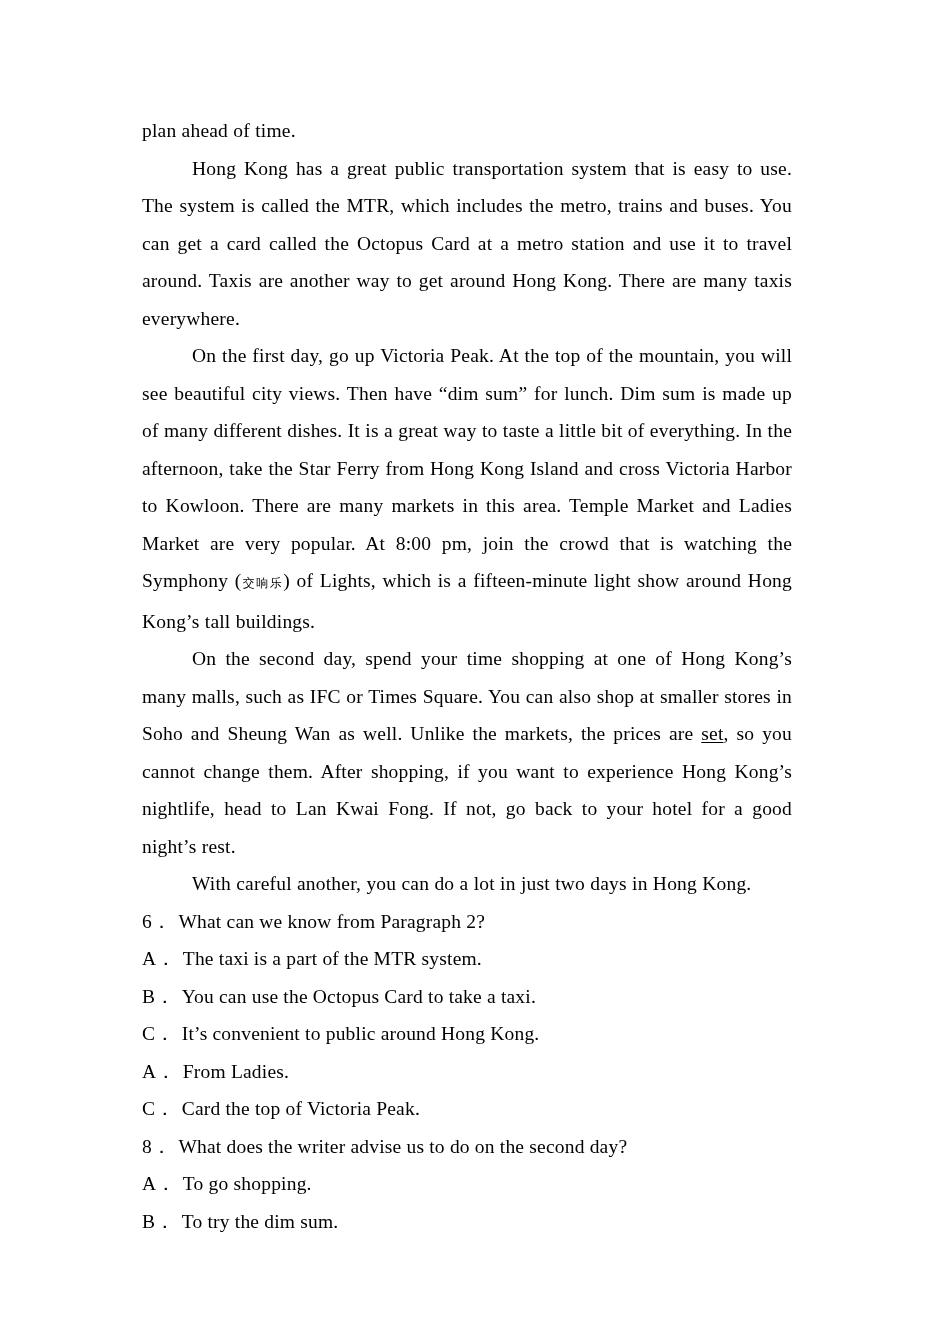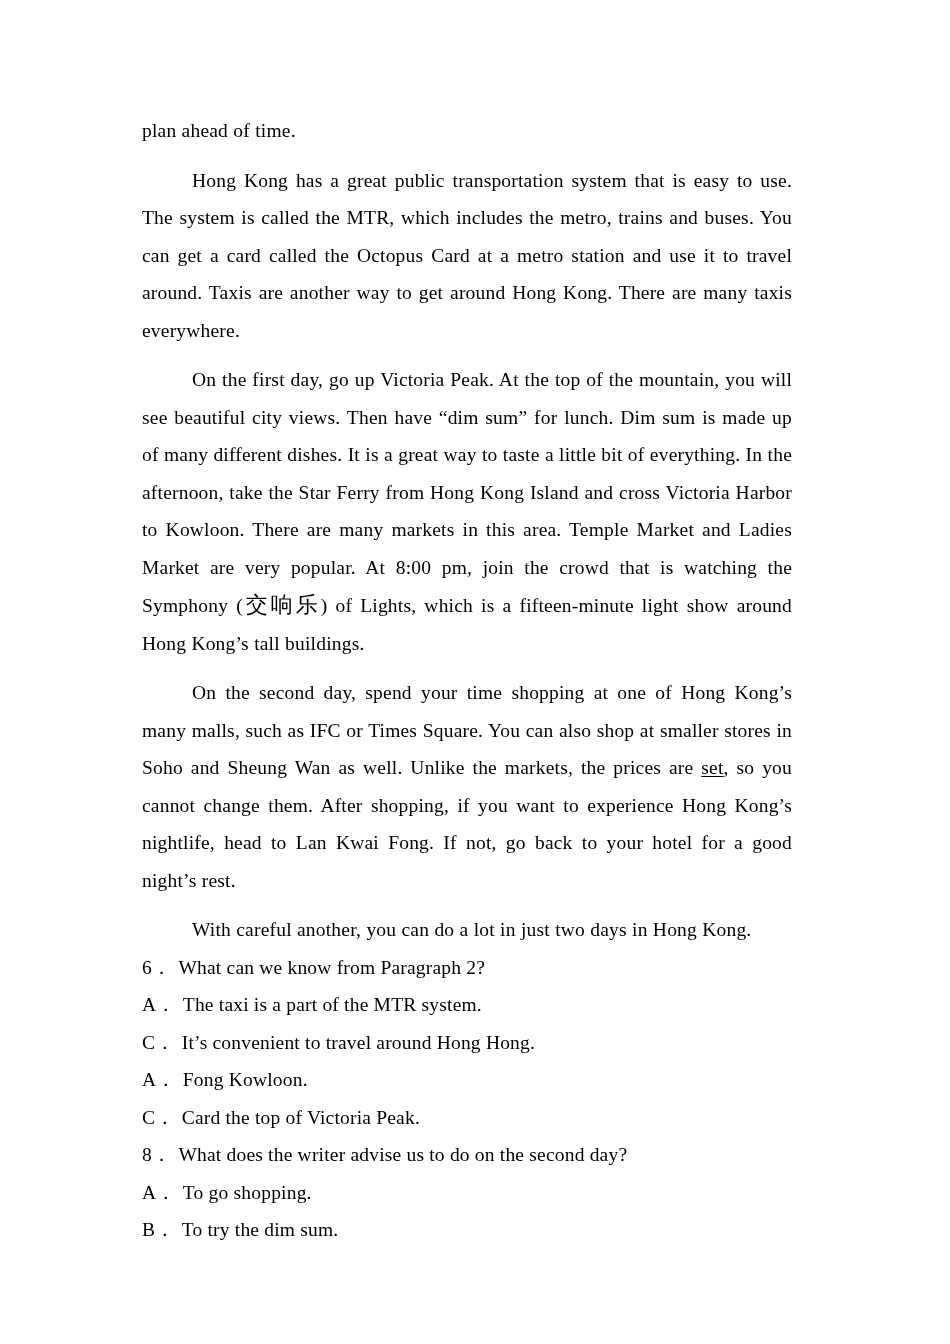--- a/index.html
+++ b/index.html
@@ -31,21 +31,20 @@
     font-size: 19.5px;
     line-height: 37.5px;
     text-align: justify;
     text-justify: inter-word;
     margin: 0;
     letter-spacing: 0.01em;
     word-spacing: 0.01em;
   }
   .para.indent {
     text-indent: 50px;
-    margin-top: 12px;
   }
   .para.lastline-left {
     text-align: left;
   }
   .q-line {
     font-size: 19.5px;
     line-height: 37.5px;
     text-align: justify;
     margin: 0;
     letter-spacing: 0.01em;
@@ -62,21 +61,21 @@
   }
   .opt-gap {
     display: inline-block;
     width: 7px;
   }
   u.setword {
     text-underline-offset: 2px;
   }
   .cjk {
     font-family: "DejaVu Sans", "Liberation Sans", sans-serif;
-    font-size: 22px;
+    font-size: 12px;
   }
 </style>
 </head>
 <body>
 
 <div class="page">
   <div class="content">
 
     <p class="para lastline-left">plan ahead of time.</p>
 
@@ -85,25 +84,26 @@
     <p class="para indent"><span>On the first day, go up Victoria Peak. At the top of the mountain, you will see beautiful city views. Then have “dim sum” for lunch. Dim sum is made up of many different dishes. It is a great way to taste a little bit of everything. In the afternoon, take the Star Ferry from Hong Kong Island and cross Victoria Harbor to Kowloon. There are many markets in this area. Temple Market and Ladies Market are very popular. At 8:00 pm, join the crowd that is watching the Symphony (</span><span class="cjk">交响乐</span><span>) of Lights, which is a fifteen-minute light show around Hong Kong’s tall buildings.</span></p>
 
     <p class="para indent"><span>On the second day, spend your time shopping at one of Hong Kong’s many malls, such as IFC or Times Square. You can also shop at smaller stores in Soho and Sheung Wan as well. Unlike the markets, the prices are </span><u class="setword">set</u><span>, so you cannot change them. After shopping, if you want to experience Hong Kong’s nightlife, head to Lan Kwai Fong. If not, go back to your hotel for a good night’s rest.</span></p>
 
     <p class="para indent lastline-left">With careful another, you can do a lot in just two days in Hong Kong.</p>
 
     <p class="q-line noj"><span class="marker">6</span><span class="fw-dot">．</span><span class="opt-gap"></span><span>What can we know from Paragraph 2?</span></p>
 
     <p class="q-line noj"><span class="marker">A</span><span class="fw-dot">．</span><span class="opt-gap"></span><span>The taxi is a part of the MTR system.</span></p>
 
+    <p class="q-line noj"><span class="marker">B</span><span class="fw-dot">．</span><span class="opt-gap"></span><span>You can use the Octopus Card to take a taxi.</span></p>
 
-    <p class="q-line noj"><span class="marker">C</span><span class="fw-dot">．</span><span class="opt-gap"></span><span>It’s convenient to travel around Hong Hong.</span></p>
+    <p class="q-line noj"><span class="marker">C</span><span class="fw-dot">．</span><span class="opt-gap"></span><span>It’s convenient to public around Hong Kong.</span></p>
 
 
-    <p class="q-line noj"><span class="marker">A</span><span class="fw-dot">．</span><span class="opt-gap"></span><span>Fong Kowloon.</span></p>
+    <p class="q-line noj"><span class="marker">A</span><span class="fw-dot">．</span><span class="opt-gap"></span><span>From Ladies.</span></p>
 
 
     <p class="q-line noj"><span class="marker">C</span><span class="fw-dot">．</span><span class="opt-gap"></span><span>Card the top of Victoria Peak.</span></p>
 
     <p class="q-line noj"><span class="marker">8</span><span class="fw-dot">．</span><span class="opt-gap"></span><span>What does the writer advise us to do on the second day?</span></p>
 
     <p class="q-line noj"><span class="marker">A</span><span class="fw-dot">．</span><span class="opt-gap"></span><span>To go shopping.</span></p>
 
     <p class="q-line noj"><span class="marker">B</span><span class="fw-dot">．</span><span class="opt-gap"></span><span>To try the dim sum.</span></p>
 

